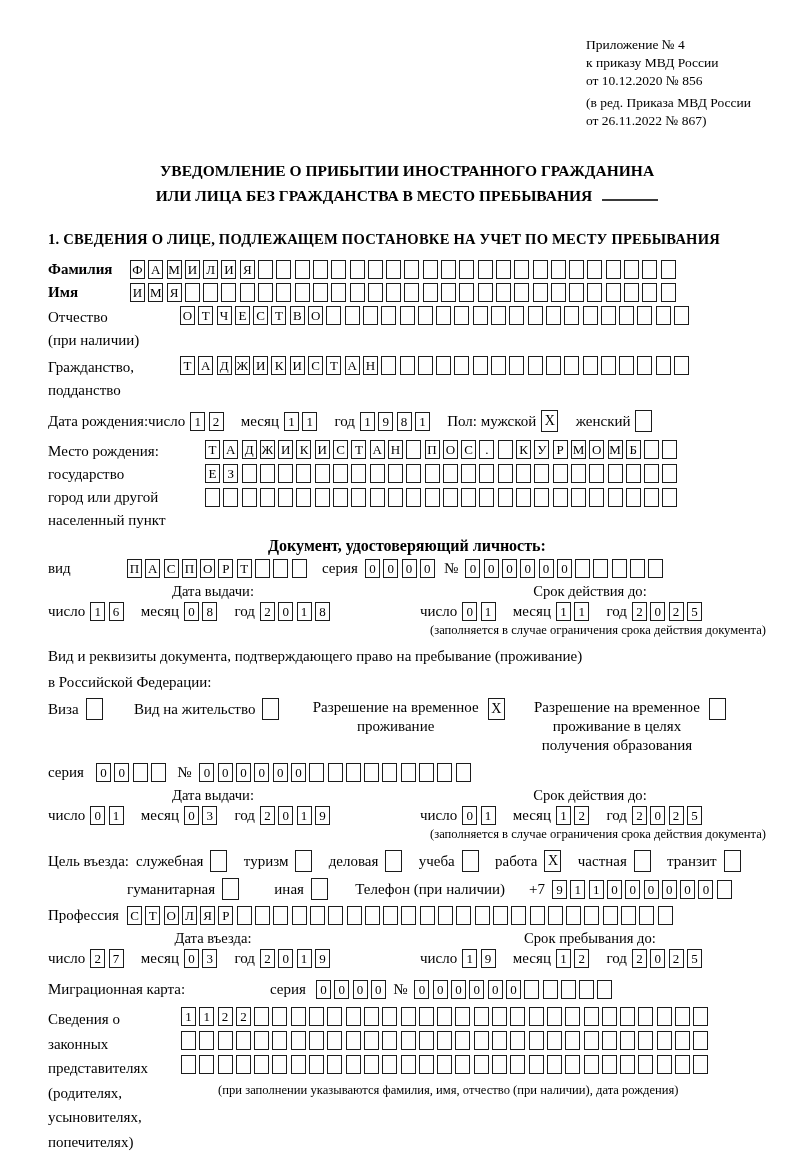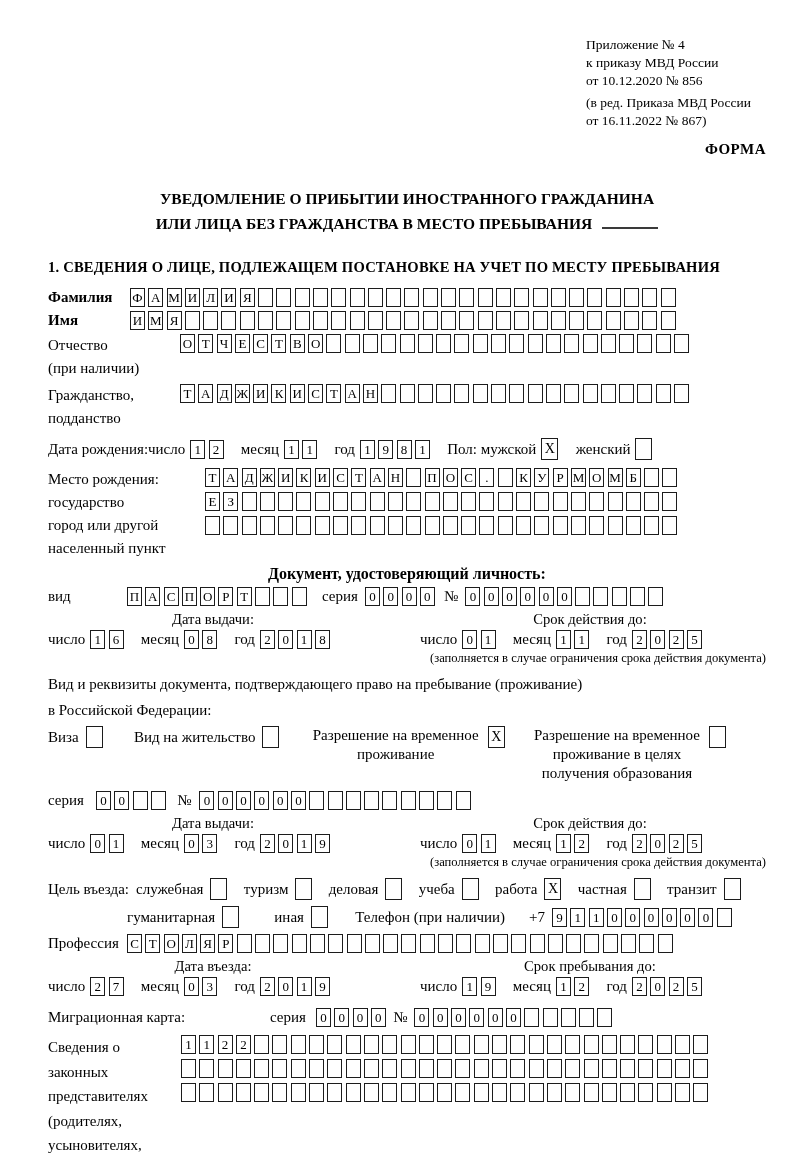--- a/index.html
+++ b/index.html
@@ -64,24 +64,23 @@
 <body>
 
 <div class="page">
 
   <div class="annex">
     <div>Приложение № 4</div>
     <div>к приказу МВД России</div>
     <div>от 10.12.2020 № 856</div>
     <div class="annex-gap"></div>
     <div>(в ред. Приказа МВД России</div>
-    <div>от 16.11.2022 № 867)</div>
-  </div>
-
-  <div class="forma">ФОРМА</div>
+    <div>от 26.11.2022 № 867)</div>
+  </div>
+
 
   <div class="title">
     <div>УВЕДОМЛЕНИЕ О ПРИБЫТИИ ИНОСТРАННОГО ГРАЖДАНИНА</div>
     <div><span>ИЛИ ЛИЦА БЕЗ ГРАЖДАНСТВА В МЕСТО ПРЕБЫВАНИЯ</span><span class="blank-underline"></span></div>
   </div>
 
   <div class="sec-heading">1. СВЕДЕНИЯ О ЛИЦЕ, ПОДЛЕЖАЩЕМ ПОСТАНОВКЕ НА УЧЕТ ПО МЕСТУ ПРЕБЫВАНИЯ</div>
 
   <div class="row vcenter mt12">
     <span class="lbl w82">Фамилия</span>
@@ -874,16 +873,17 @@
           <span class="cell"></span>
           <span class="cell"></span>
           <span class="cell"></span>
           <span class="cell"></span>
           <span class="cell"></span>
           <span class="cell"></span>
           <span class="cell"></span>
           <span class="cell"></span>
           <span class="cell"></span>
         </span>
+      <div class="reps-note">(при заполнении указываются фамилия, имя, отчество (при наличии), дата рождения)</div>
     </div>
   </div>
 
 </div>
 
 </body></html>

